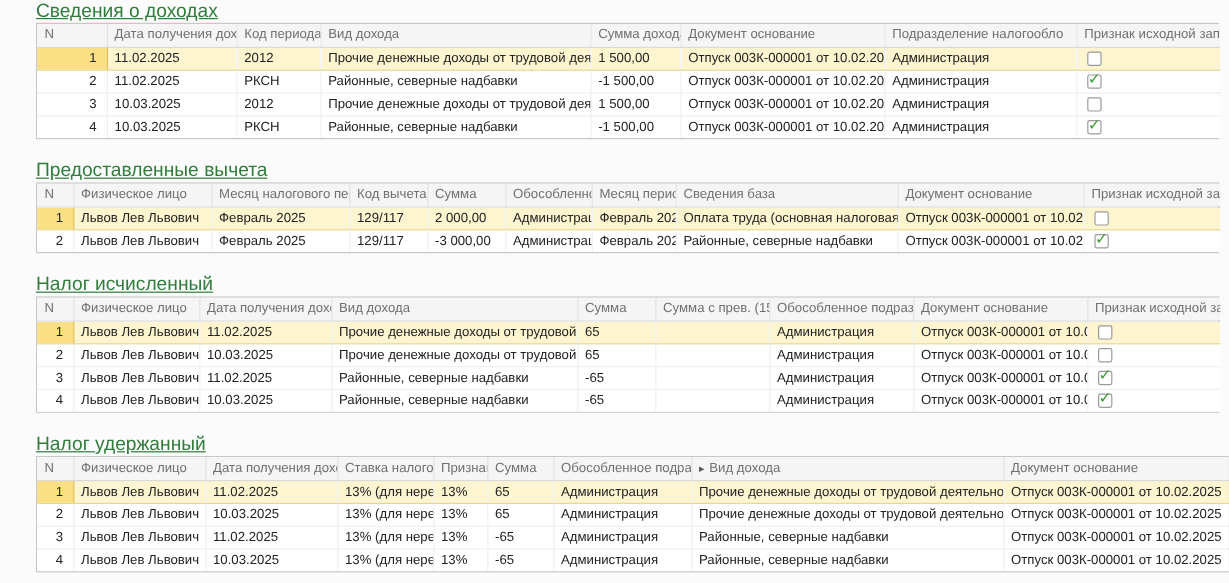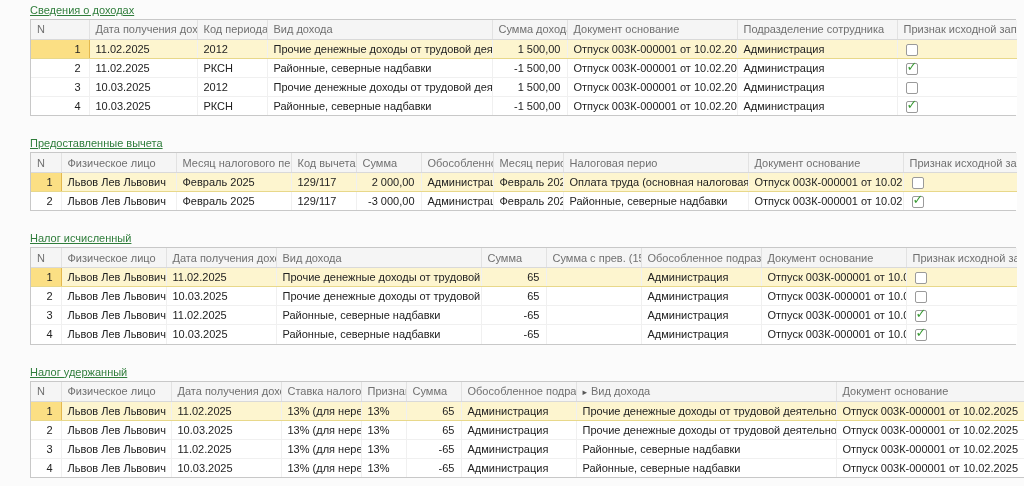--- a/index.html
+++ b/index.html
@@ -9,21 +9,21 @@
     font-family: "Liberation Sans", "DejaVu Sans", sans-serif;
     font-size: 11px;
     color: #222;
     padding: 3px 0 0 30px;
   }
   .section { margin-bottom: 20px; }
   .section-title {
     display: inline-block;
     color: #2f7d3b;
     text-decoration: underline;
-    font-size: 11px;
+    font-size: 16px;
     line-height: 14px;
     margin-bottom: 2px;
     cursor: pointer;
   }
   .grid-wrap {
     border: 1px solid #c8c8c8;
     background: #fff;
   }
   table.grid {
     border-collapse: collapse;
@@ -51,21 +51,21 @@
     height: 19px;
     border-right: 1px solid #f0f0f0;
     border-bottom: 1px solid #f0f0f0;
     white-space: nowrap;
     overflow: hidden;
     background: #fff;
     color: #222;
   }
   td.cell:last-child { border-right: none; }
   tr.data-row:last-child td { border-bottom: none; }
-  td.right { text-align: right; }
+  td.right { text-align: left; }
   td.n-cell { text-align: right; padding-right: 8px; }
   tr.selected td { background: #fdf5cf; border-bottom: 1px solid #e8d88a; }
   tr.selected td.n-cell { background: #fbdf84; border-right: 1px solid #e3b84e; }
   .checkbox {
     display: inline-block;
     width: 12px;
     height: 12px;
     border: 1px solid #9a9a9a;
     border-radius: 2px;
     background: #fff;
@@ -106,21 +106,21 @@
             <col style="width: 120px;">
           </colgroup>
           <thead>
             <tr class="header-row">
               <th class="col-header"><span class="col-label">N</span></th>
               <th class="col-header"><span class="col-label">Дата получения дохода</span></th>
               <th class="col-header"><span class="col-label">Код периода</span></th>
               <th class="col-header"><span class="col-label">Вид дохода</span></th>
               <th class="col-header"><span class="col-label">Сумма дохода</span></th>
               <th class="col-header"><span class="col-label">Документ основание</span></th>
-              <th class="col-header"><span class="col-label">Подразделение сотрудника</span></th>
+              <th class="col-header"><span class="col-label">Подразделение налогообло</span></th>
               <th class="col-header"><span class="col-label">Признак исходной записи</span></th>
             </tr>
           </thead>
           <tbody>
             <tr class="data-row selected">
               <td class="cell right n-cell"><span class="cell-text">1</span></td>
               <td class="cell"><span class="cell-text">11.02.2025</span></td>
               <td class="cell"><span class="cell-text">2012</span></td>
               <td class="cell"><span class="cell-text">Прочие денежные доходы от трудовой деятельност...</span></td>
               <td class="cell right"><span class="cell-text">1 500,00</span></td>
@@ -177,21 +177,21 @@
           </colgroup>
           <thead>
             <tr class="header-row">
               <th class="col-header"><span class="col-label">N</span></th>
               <th class="col-header"><span class="col-label">Физическое лицо</span></th>
               <th class="col-header"><span class="col-label">Месяц налогового периода</span></th>
               <th class="col-header"><span class="col-label">Код вычета</span></th>
               <th class="col-header"><span class="col-label">Сумма</span></th>
               <th class="col-header"><span class="col-label">Обособленное ...</span></th>
               <th class="col-header"><span class="col-label">Месяц перио...</span></th>
-              <th class="col-header"><span class="col-label">Налоговая перио</span></th>
+              <th class="col-header"><span class="col-label">Сведения база</span></th>
               <th class="col-header"><span class="col-label">Документ основание</span></th>
               <th class="col-header"><span class="col-label">Признак исходной записи</span></th>
             </tr>
           </thead>
           <tbody>
             <tr class="data-row selected">
               <td class="cell right n-cell"><span class="cell-text">1</span></td>
               <td class="cell"><span class="cell-text">Львов Лев Львович</span></td>
               <td class="cell"><span class="cell-text">Февраль 2025</span></td>
               <td class="cell"><span class="cell-text">129/117</span></td>

